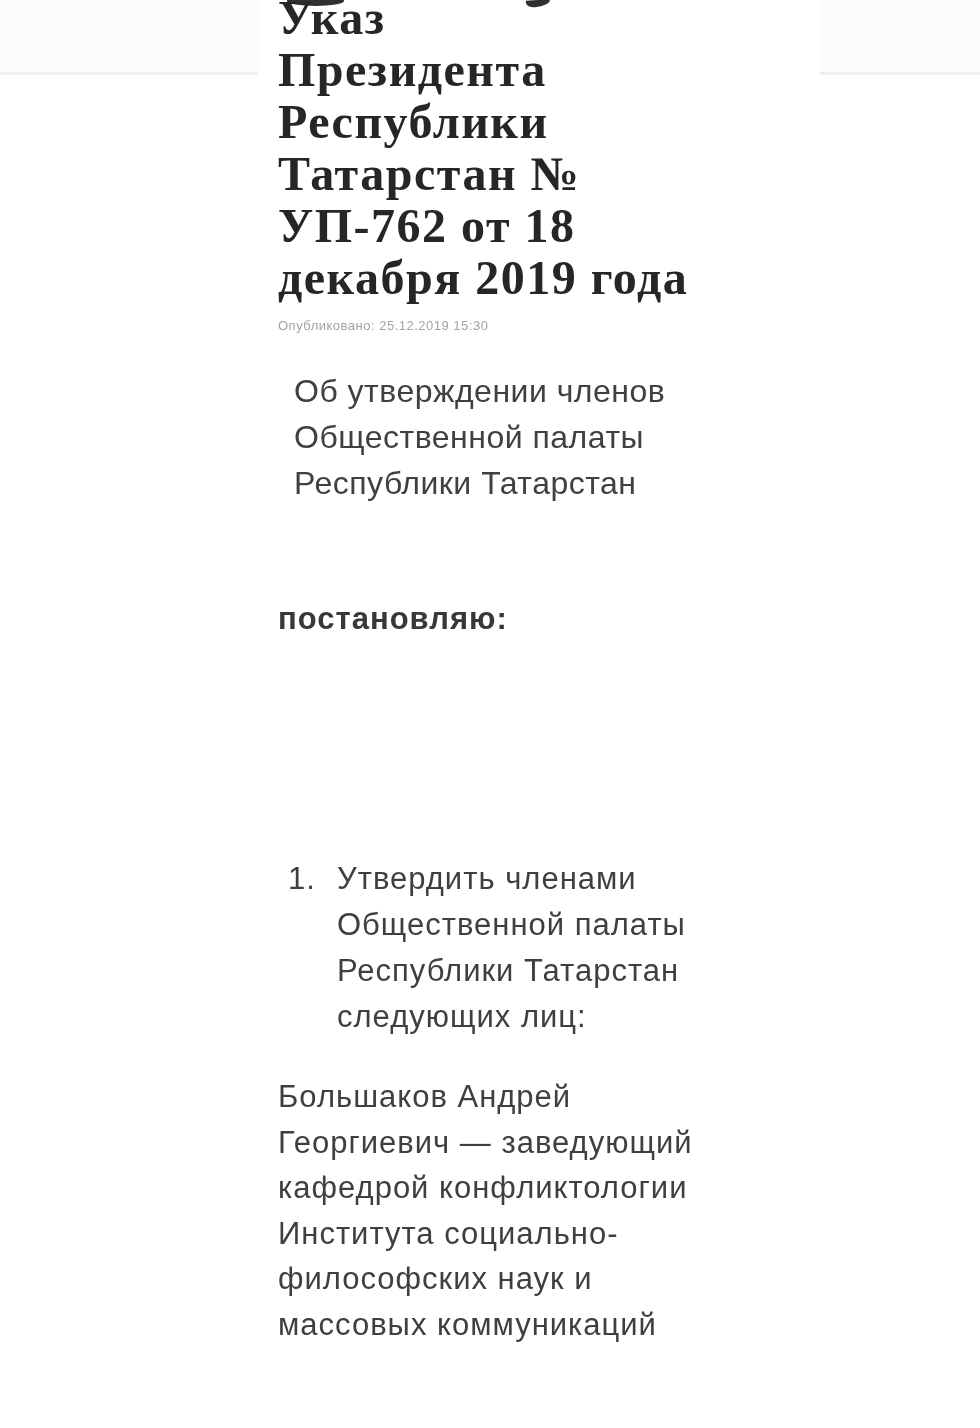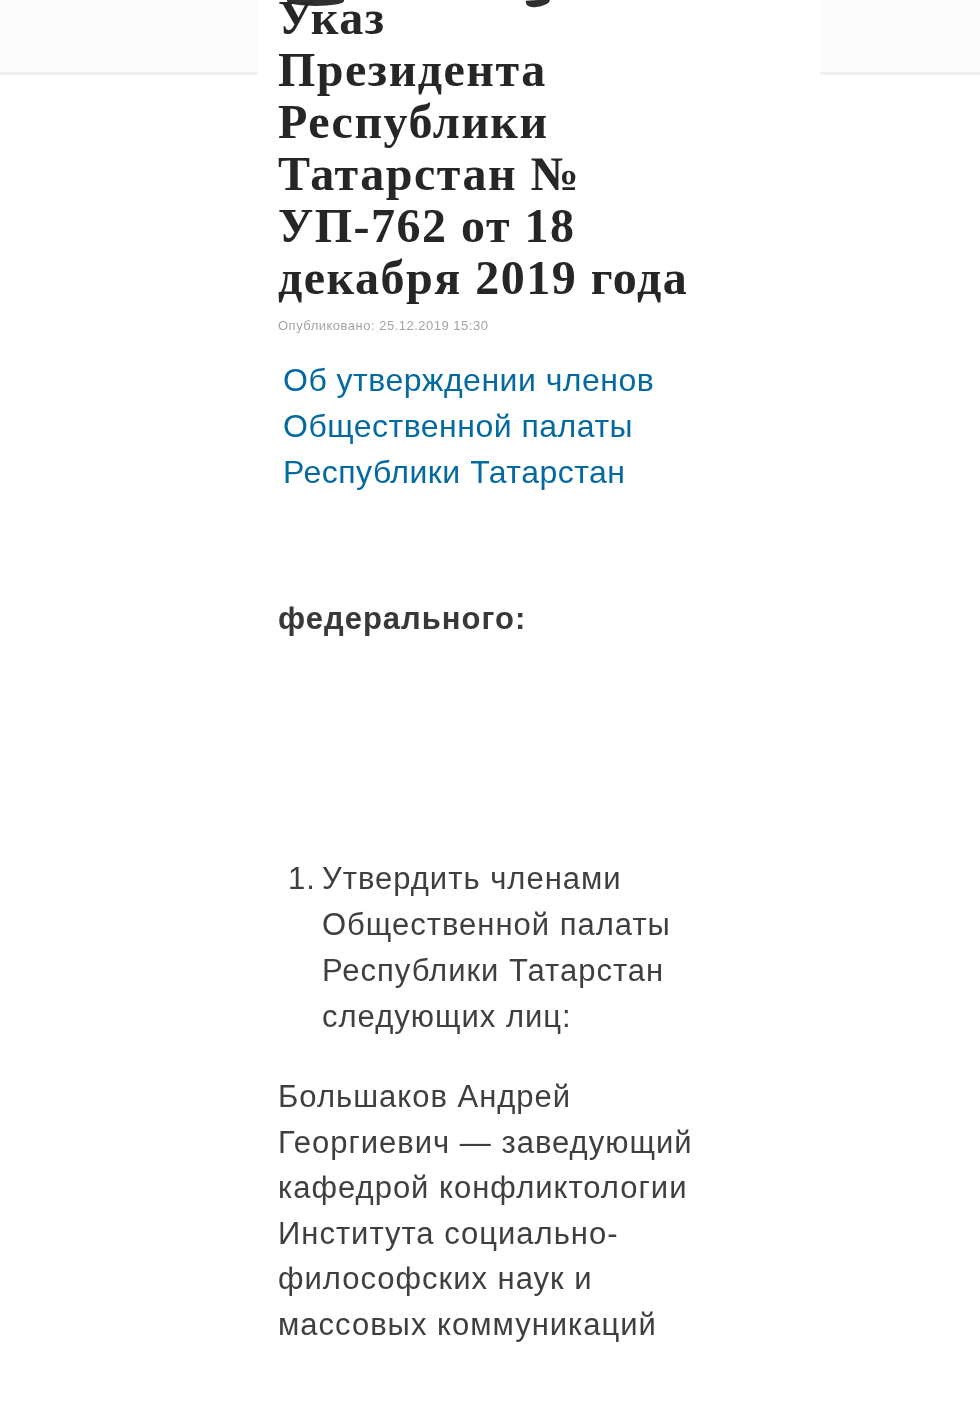--- a/index.html
+++ b/index.html
@@ -85,26 +85,26 @@
     letter-spacing: 0.5px;
     color: #a3a3a3;
     white-space: pre-line;
   }
 
   .decree-subject {
     position: absolute;
     left: 20px;
     top: 352px;
     width: 500px;
-    margin: 5px;
+    margin: 16px;
     font-weight: 400;
     font-size: 32px;
     line-height: 46px;
     letter-spacing: 0.5px;
-    color: #0369a1;
+    color: #404040;
     white-space: pre-line;
   }
 
   .para {
     position: absolute;
     left: 20px;
     width: 510px;
     font-size: 31px;
     line-height: 46px;
     letter-spacing: 1px;
@@ -131,21 +131,21 @@
     line-height: 46px;
     letter-spacing: 1px;
     color: #3f3f3f;
   }
   .list-number {
     margin-left: 10px;
     width: 30px;
     flex: 0 0 auto;
   }
   .list-text {
-    margin-left: 4px;
+    margin-left: 19px;
     white-space: pre-line;
   }
 </style>
 </head>
 <body>
 
 <div class="screen">
 
   <div class="tint tl"></div>
   <div class="tint tr"></div>
@@ -169,21 +169,21 @@
 УП-762 от 18
 декабря 2019 года</h1>
 
     <div class="published-date">Опубликовано: 25.12.2019 15:30</div>
 
     <h2 class="decree-subject">Об утверждении членов
 Общественной палаты
 Республики Татарстан</h2>
 
     <div class="para intro">
-      <div class="intro-bold">федерального:</div>
+      <div class="intro-bold">постановляю:</div>
     </div>
 
     <div class="list-row">
       <div class="list-number">1.</div>
       <div class="list-text">Утвердить членами
 Общественной палаты
 Республики Татарстан
 следующих лиц:</div>
     </div>
 

